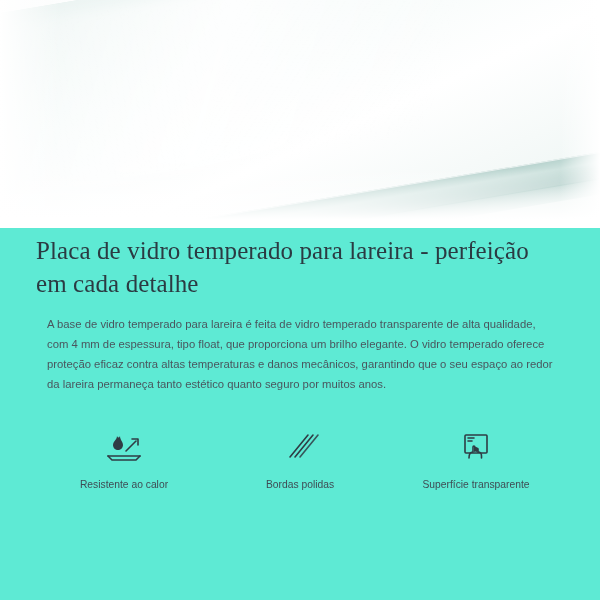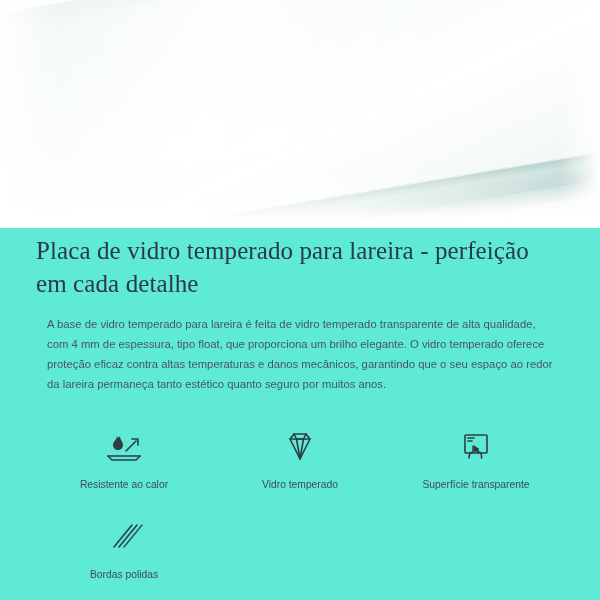--- a/index.html
+++ b/index.html
@@ -193,53 +193,41 @@
             <path d="M6 29 L10 33 L34 33 L38 29"></path>
             <path d="M24 24 L34 14"></path>
             <path d="M30 12 L36 12 L36 18"></path>
           </svg>
         </div>
         <div class="feature-label">Resistente ao calor</div>
       </div>
 
 
 
+
       <div class="feature">
         <div class="feature-icon">
           <svg width="44" height="40" viewBox="0 0 44 40" fill="none" stroke="#2f3c44" stroke-width="1.6" stroke-linecap="round" stroke-linejoin="round">
-            <path d="M12 12 L32 12 L22 32 Z"></path>
-            <path d="M12 12 L16 7 L28 7 L32 12"></path>
-            <path d="M16 7 L18.5 12 L22 32"></path>
-            <path d="M28 7 L25.5 12 L22 32"></path>
-            <path d="M18.5 12 L25.5 12"></path>
+            <path d="M12 30 L30 8"></path>
+            <path d="M17 30 L35 8"></path>
+            <path d="M22 30 L40 8" opacity="0.85"></path>
           </svg>
         </div>
-        <div class="feature-label">Vidro temperado</div>
+        <div class="feature-label">Bordas polidas</div>
       </div>
 
       <div class="feature">
         <div class="feature-icon">
           <svg width="44" height="40" viewBox="0 0 44 40" fill="none" stroke="#2f3c44" stroke-width="1.6" stroke-linecap="round" stroke-linejoin="round">
             <rect x="11" y="8" width="22" height="18" rx="1"></rect>
             <path d="M14 11 L20 11 M14 14 L18 14"></path>
             <path d="M15 31 C15 27, 17 25, 19 25 L19 20 C19 18.8, 20.8 18.8, 20.8 20 L20.8 24"></path>
             <path d="M20.8 24 L20.8 21.4 C20.8 20.3, 22.4 20.3, 22.4 21.4 L22.4 24"></path>
             <path d="M22.4 24 L22.4 22 C22.4 21, 24 21, 24 22 L24 25"></path>
             <path d="M24 25 C26 25, 27.5 26.5, 27.5 29 L27.5 31"></path>
           </svg>
         </div>
         <div class="feature-label">Superfície transparente</div>
       </div>
 
-      <div class="feature">
-        <div class="feature-icon">
-          <svg width="44" height="40" viewBox="0 0 44 40" fill="none" stroke="#2f3c44" stroke-width="1.6" stroke-linecap="round" stroke-linejoin="round">
-            <path d="M12 30 L30 8"></path>
-            <path d="M17 30 L35 8"></path>
-            <path d="M22 30 L40 8" opacity="0.85"></path>
-          </svg>
-        </div>
-        <div class="feature-label">Bordas polidas</div>
-      </div>
-
     </div>
   </div>
 </div>
 
 </body></html>

